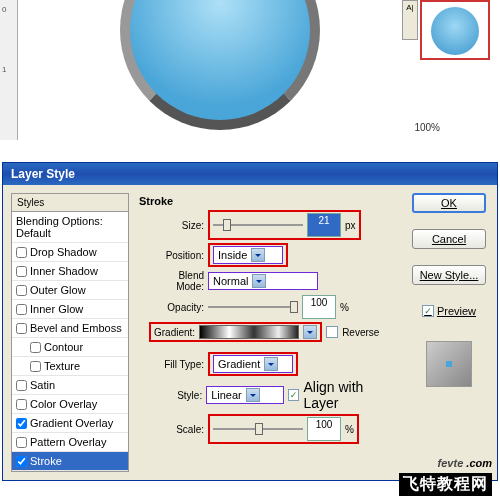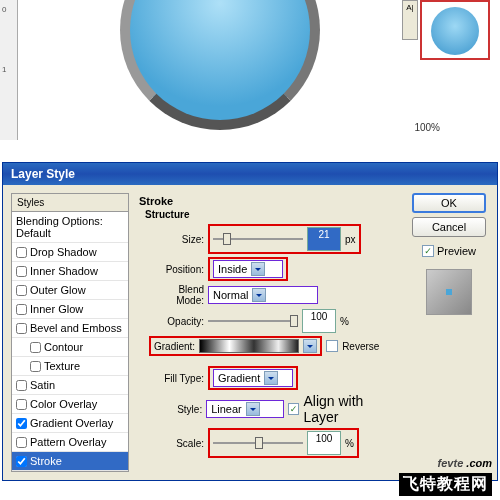--- a/index.html
+++ b/index.html
@@ -46,21 +46,21 @@
   
   .dropdown { height: 18px; border: 1px solid #6d28d9; background: #fff; display: inline-flex; align-items: center; padding: 0 2px 0 4px; font-size: 10px; gap: 4px;}
   .dd-arrow { width: 14px; height: 14px; background: linear-gradient(#cde 0%, #9bd 100%); border: 1px solid #7f9db9; display: flex; align-items: center; justify-content: center; }
   .dd-arrow::after { content: ""; border: 3px solid transparent; border-top-color: #003399; margin-top:3px;}
   
   .gradient-bar { width: 100px; height: 14px; background: linear-gradient(to right, #000 0%, #fff 30%, #333 55%, #eee 80%, #222 100%); border: 1px solid #666; }
   
   .angle-widget { width: 28px; height: 28px; border: 1px solid #888; border-radius: 50%; background: #fff; position: relative; display:inline-block;}
   .angle-line { position: absolute; left: 50%; top: 50%; width: 12px; height: 1px; background: #000; transform-origin: left center; transform: rotate(45deg); }
   
-  .right-panel { width: 80px; display: flex; flex-direction: column; gap: 4px; align-items: center; }
+  .right-panel { width: 80px; display: flex; flex-direction: column; gap: 16px; align-items: center; text-decoration: underline; }
   .btn { width: 74px; height: 20px; background: linear-gradient(#fff, #e8e8e0); border: 1px solid #888; border-radius: 3px; font-size: 11px; cursor: pointer; }
   .btn.default { border: 2px solid #3a7add; }
   .preview-chk { display: flex; align-items: center; gap: 3px; margin-top: 4px; font-size: 10px;}
   .preview-box { margin-top: 8px; width: 46px; height: 46px; background: linear-gradient(135deg, #ccc 0%, #888 100%); border: 1px solid #999; display:flex; align-items:center; justify-content:center;}
   .preview-box::after { content:""; width:6px; height:6px; background:#4aa6d8;}
   
   .watermark { position: absolute; right: 8px; bottom: 4px; text-align: right; }
   .wm1 { font-size: 22px; font-weight: bold; font-style: italic; color: #444; }
   .wm1 .dot { color: #000; }
   .wm2 { background: #000; color: #fff; font-size: 16px; font-weight: bold; padding: 1px 4px; letter-spacing: 1px;}
@@ -137,21 +137,20 @@
           <span>Pattern Overlay</span>
         </div>
       <div class="style-opt active">
           <input type="checkbox" checked="" style="">
           <span>Stroke</span>
         </div>
     </div>
 
     <div class="center-panel">
       <div class="group-title">Stroke</div>
-      <div class="sub-title">Structure</div>
 
       <div class="row">
         <span class="row-label">Size:</span>
         <span class="redbox">
           <span class="slider">
               <span class="slider-track"></span>
               <span class="slider-thumb" style="left:10px"></span>
             </span>
           <span class="num-input sel">21</span>
           <span class="unit">px</span>
@@ -226,20 +225,21 @@
             </span>
           <span class="num-input">100</span>
           <span class="unit">%</span>
         </span>
       </div>
     </div>
 
     <div class="right-panel">
       <button class="btn default">OK</button>
       <button class="btn">Cancel</button>
+      <button class="btn">New Style...</button>
       <div class="preview-chk">
         <span class="chk">✓</span>
         <span>Preview</span>
       </div>
       <div class="preview-box"></div>
     </div>
 
   </div>
 </div>
 

